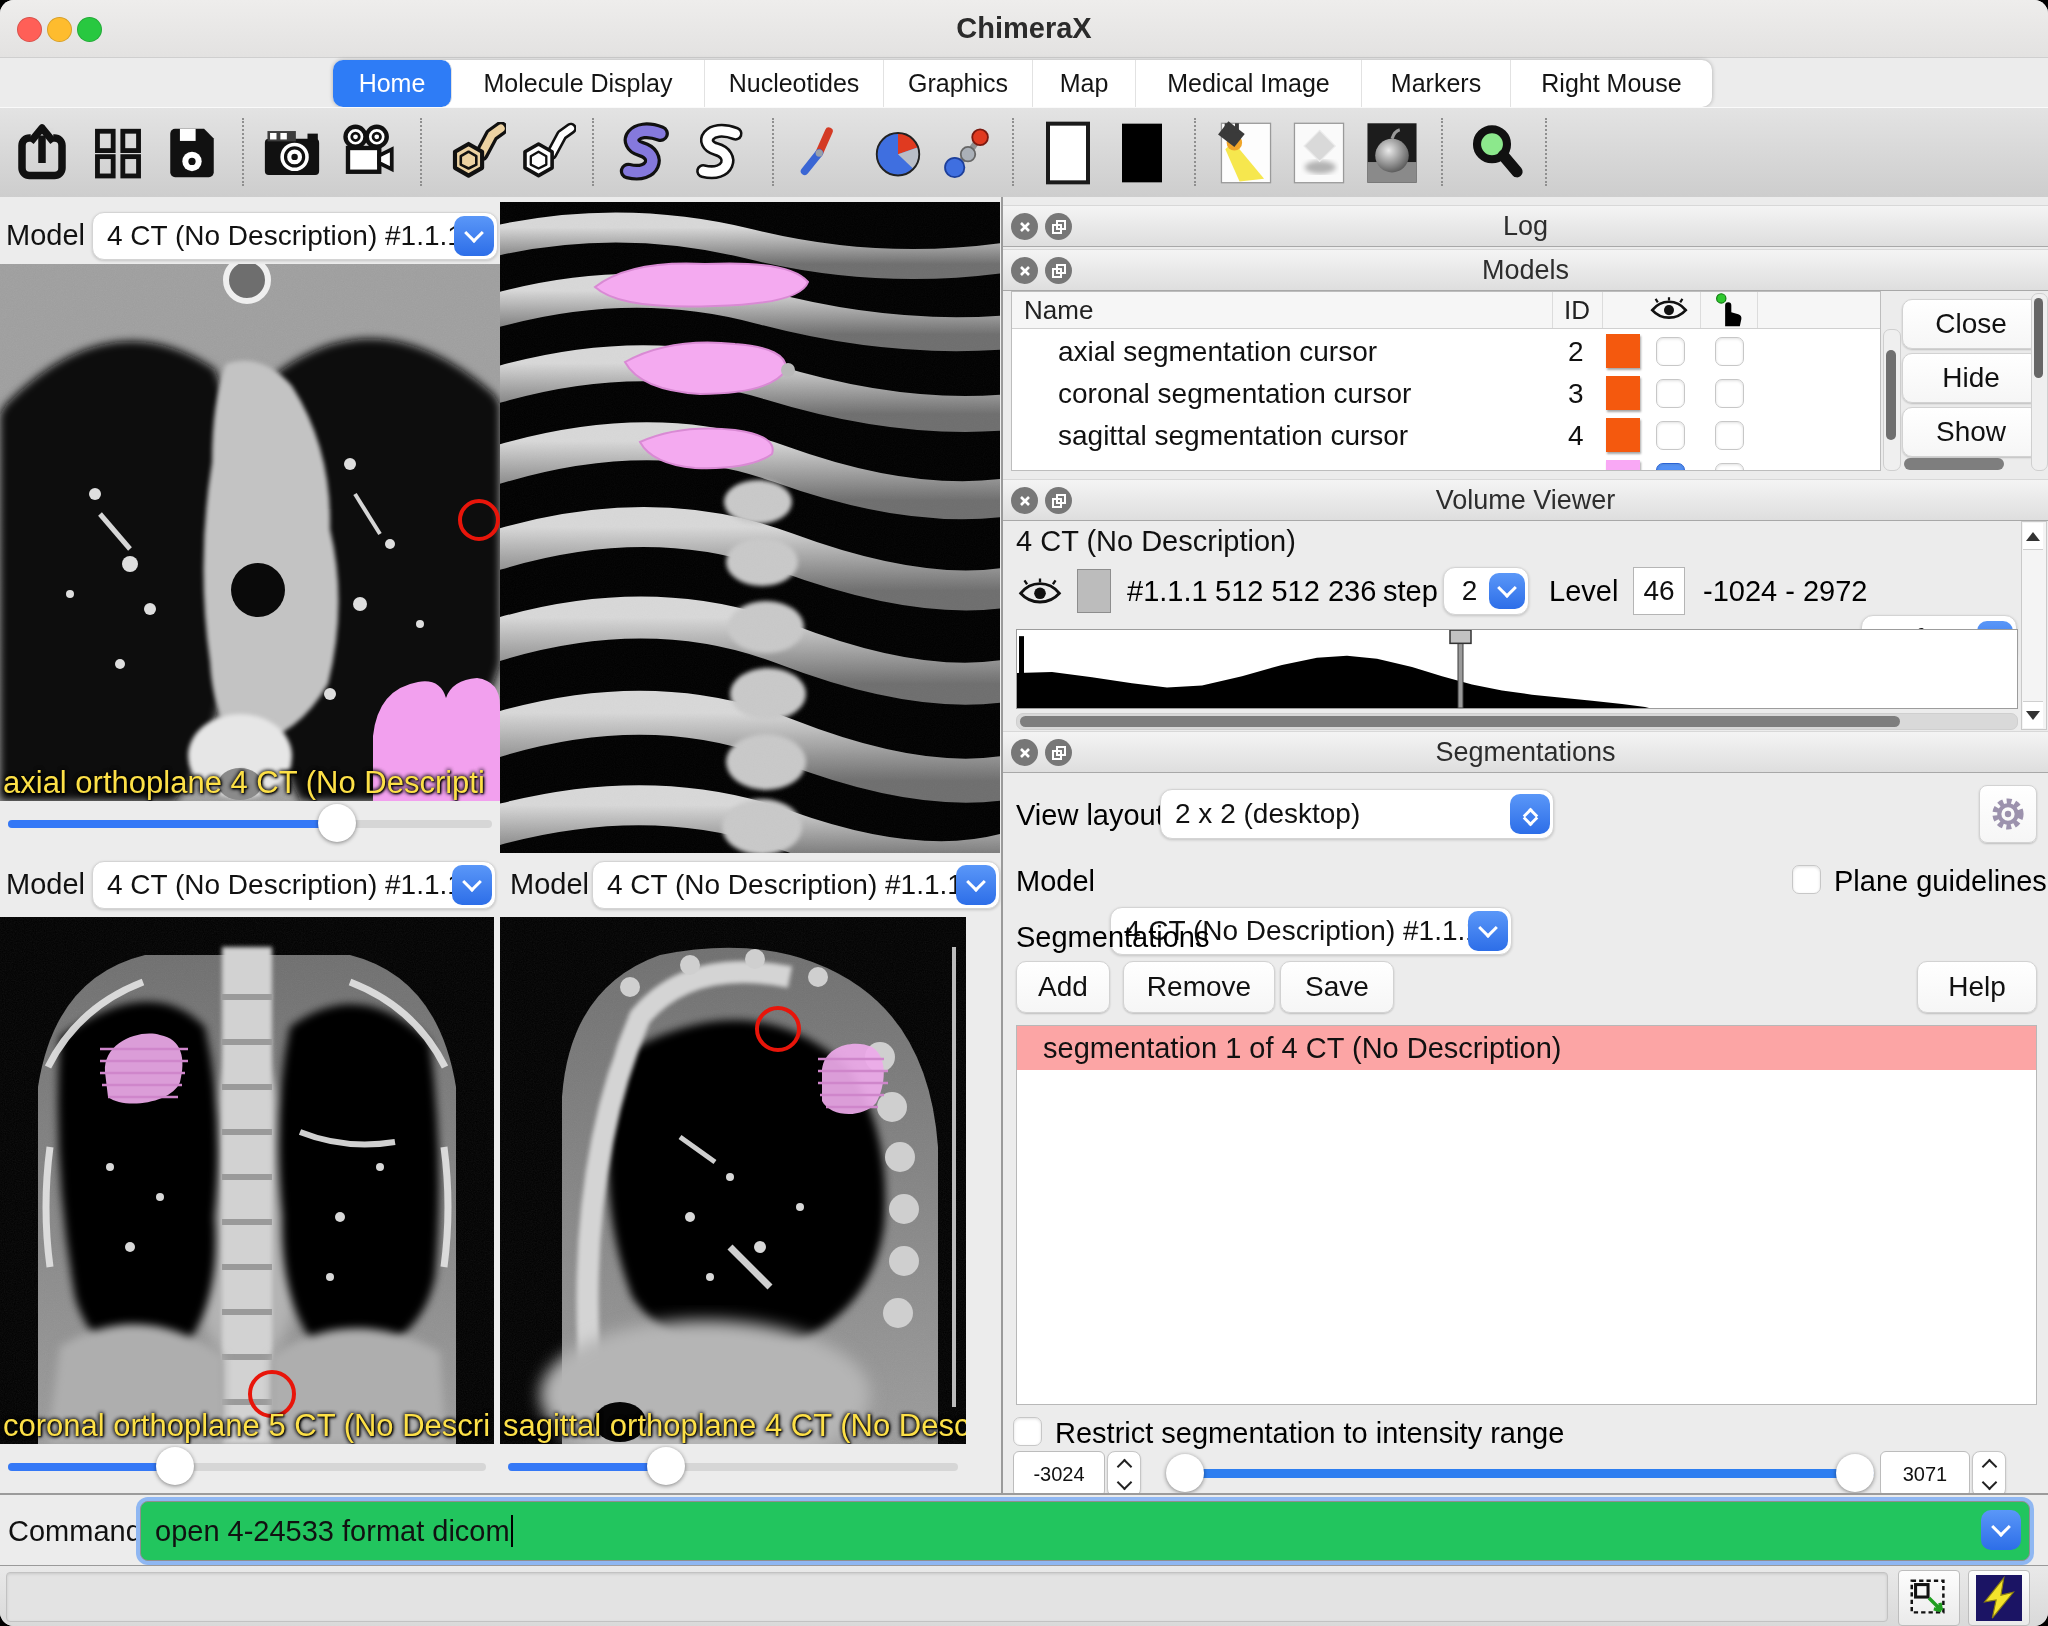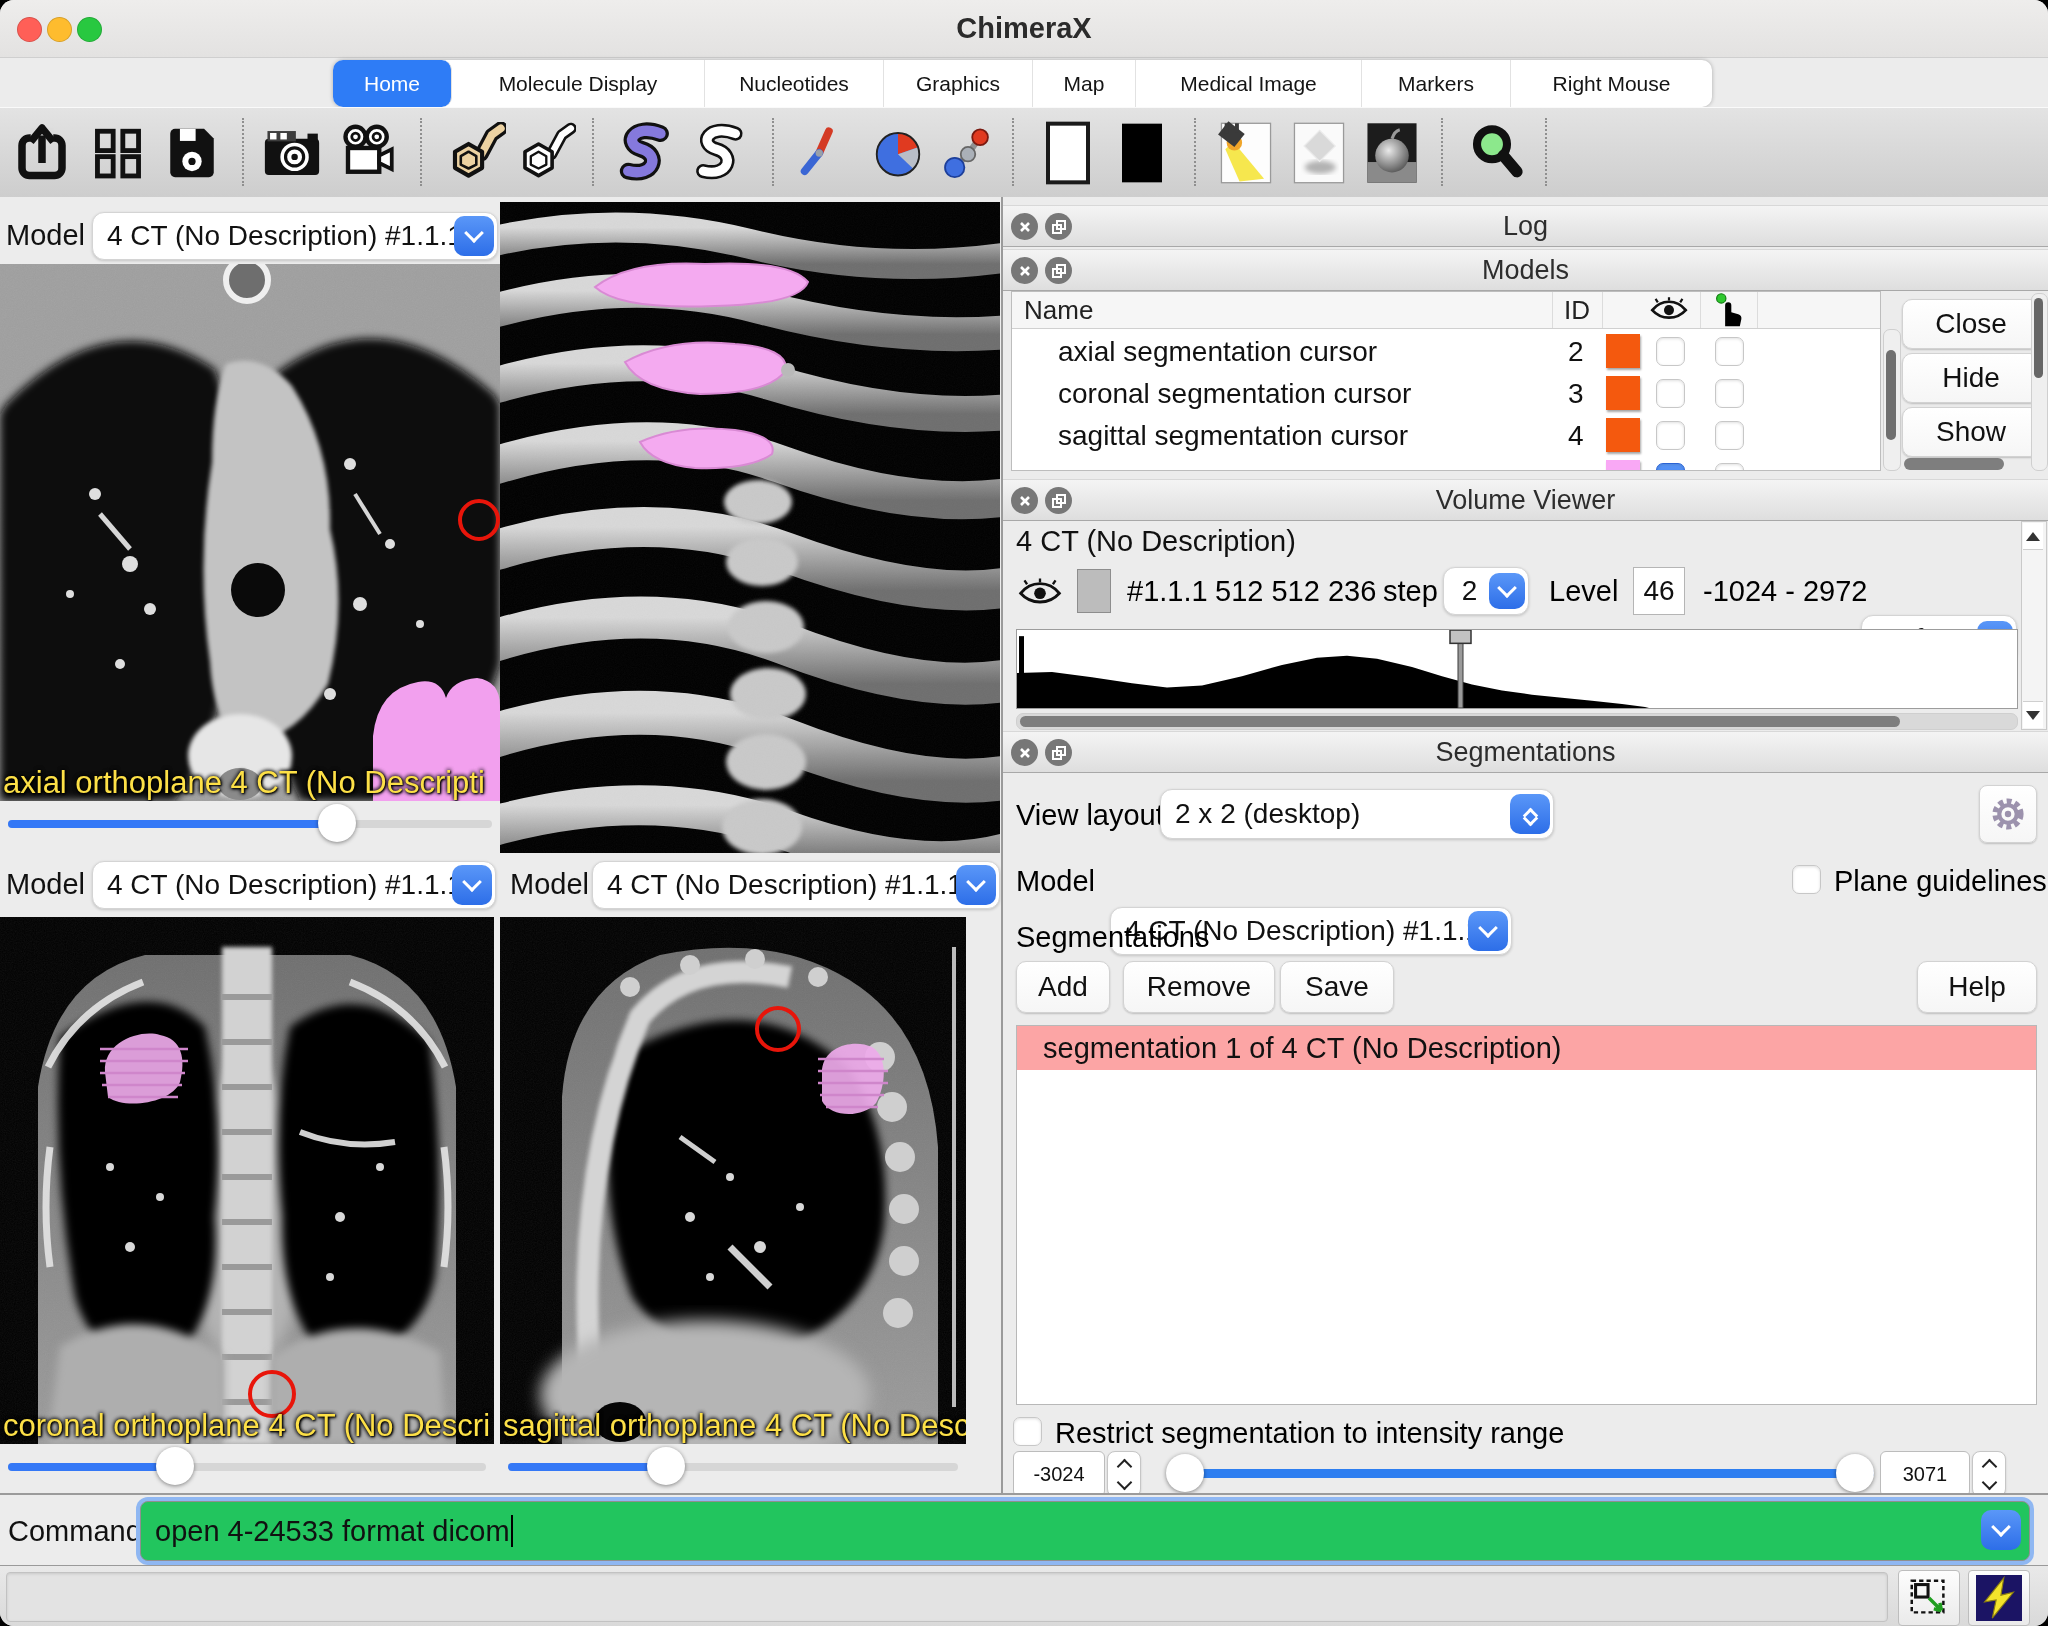--- a/index.html
+++ b/index.html
@@ -5,21 +5,21 @@
   html,body{margin:0;padding:0;background:#000;}
   .window{position:relative;width:2048px;height:1626px;background:#ececec;border-radius:14px;overflow:hidden;font-family:"Liberation Sans",sans-serif;-webkit-font-smoothing:antialiased;}
   .abs{position:absolute;}
   
   .titlebar{position:absolute;top:0;left:0;right:0;height:57px;background:linear-gradient(#eeedec,#e3e2e1);border-bottom:1px solid #cfcfcf;}
   .light{position:absolute;top:17px;width:23px;height:23px;border-radius:50%;border:1px solid rgba(0,0,0,.15);}
   .win-title{position:absolute;left:0;top:0;width:100%;text-align:center;line-height:57px;font-size:29px;font-weight:700;color:#2b2b2b;}
   
   .tabbar{position:absolute;top:58px;left:0;right:0;height:49px;background:#ececec;}
   .tabs{position:absolute;left:333px;top:2px;height:47px;display:flex;background:#fff;border-radius:10px;box-shadow:0 0 4px rgba(0,0,0,.28);}
-  .tab{display:flex;align-items:center;justify-content:center;font-size:21px;color:#141414;border-right:1px solid #e2e2e2;}
+  .tab{display:flex;align-items:center;justify-content:center;font-size:25px;color:#141414;border-right:1px solid #e2e2e2;}
   .tab:last-child{border-right:none;}
   .tab.active{background:#2e7cf6;color:#fff;border-radius:10px;}
   
   .toolbar{position:absolute;top:107px;left:0;right:0;height:90px;background:linear-gradient(#e3e3e3,#cdcdcd);border-top:1px solid #fafafa;border-bottom:2px solid #a2a2a2;}
   .tbtn{position:absolute;top:9px;width:72px;height:72px;display:flex;align-items:center;justify-content:center;}
   .tsep{position:absolute;top:10px;height:68px;width:0;border-left:2px dotted #8f8f8f;}
   
   .main{position:absolute;top:197px;left:0;width:2048px;height:1296px;background:#ececec;}
   .vdivider{position:absolute;left:1001px;top:0;width:2px;height:1296px;background:#9a9a9a;}
   .viewport{position:absolute;background:#000;overflow:hidden;}
@@ -422,21 +422,21 @@
           <g stroke="#cf86cb" stroke-width="2.5">
               <path d="M100 132 h88"></path>
               <path d="M100 144 h88"></path>
               <path d="M100 156 h85"></path>
               <path d="M102 168 h80"></path>
               <path d="M108 180 h70"></path>
             </g>
         </g>
         <circle cx="272" cy="477" r="22" fill="none" stroke="#e8150a" stroke-width="4"></circle>
       </svg>
-      <div class="caption">coronal orthoplane 4 CT (No Descri</div>
+      <div class="caption">coronal orthoplane 5 CT (No Descri</div>
     </div>
 
     <div class="viewport" style="left:500px;top:720px;width:466px;height:527px;">
       <svg viewBox="0 0 466 527" preserveAspectRatio="none">
         <rect width="466" height="527" fill="#000"></rect>
         <path d="M62 527 V180 Q70 70 160 38 Q280 14 360 70 Q430 120 438 230 V527 Z" fill="url(#gTorso)"></path>
         <rect width="466" height="527" fill="#fff" filter="url(#noise)" opacity="0.18"></rect>
         <path d="M118 140 Q250 62 348 150 Q392 215 384 310 Q372 392 296 425 Q182 452 132 380 Q102 300 110 210 Z" fill="#060606" filter="url(#b4)"></path>
         <path d="M92 480 Q72 260 140 100 Q190 40 290 60" fill="none" stroke="#d4d4d4" stroke-width="22" filter="url(#b2)"></path>
         <g fill="#cfcfcf">

